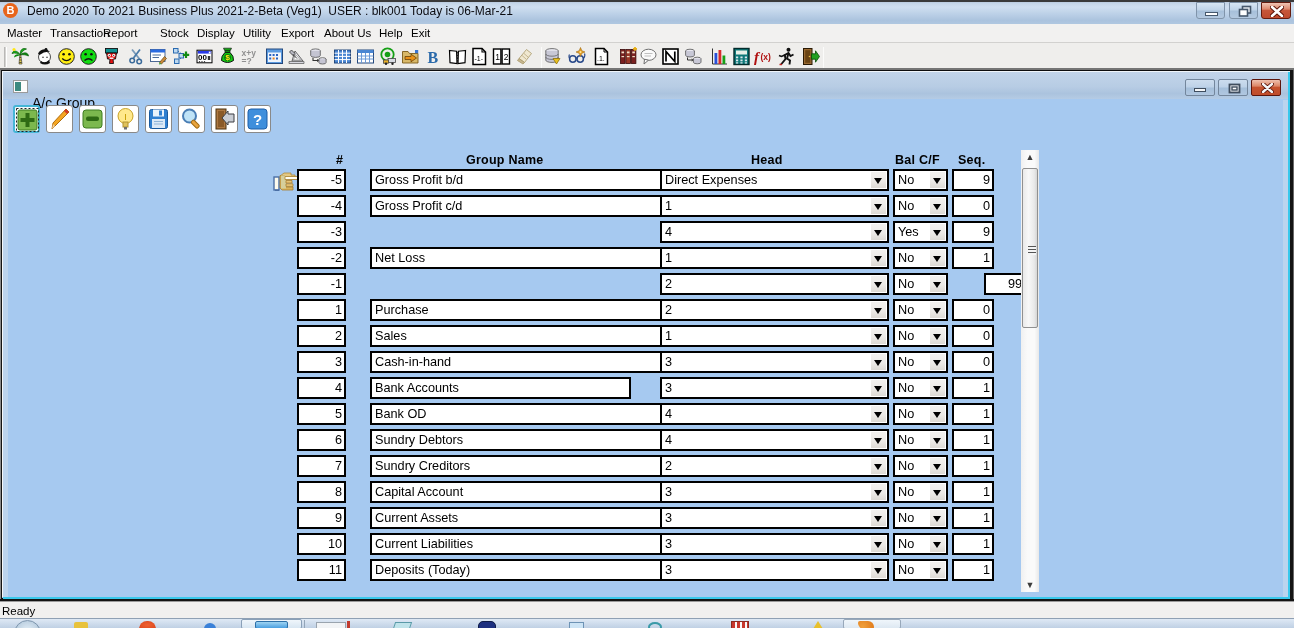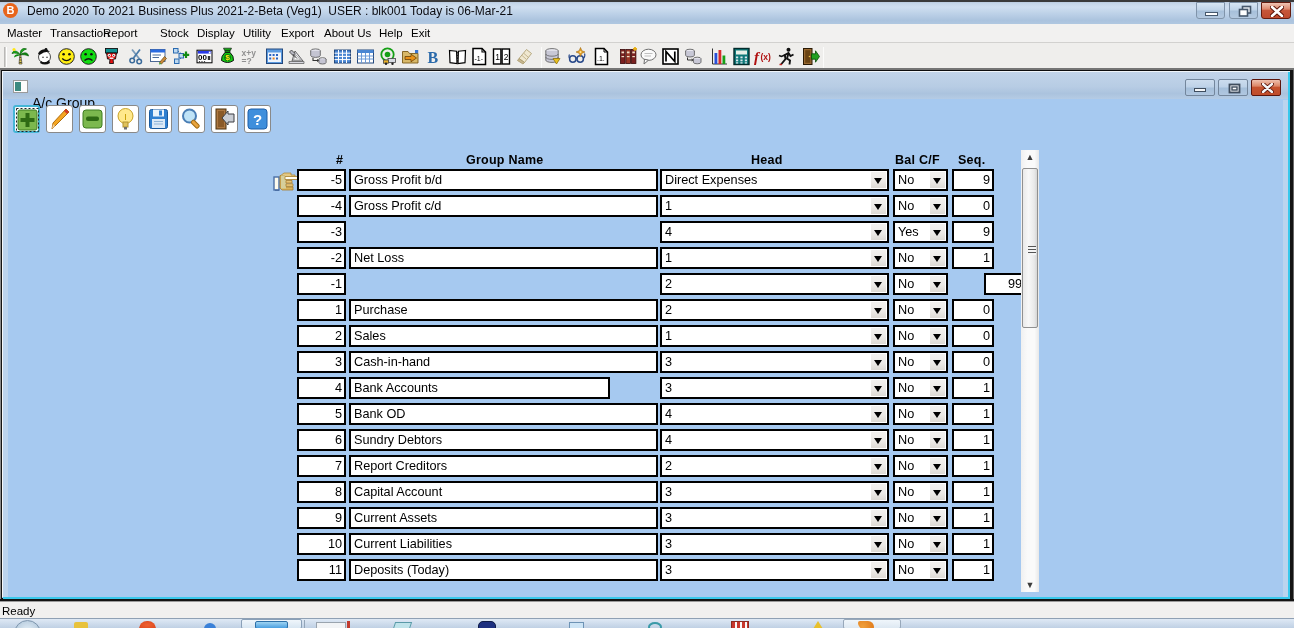--- a/index.html
+++ b/index.html
@@ -62,21 +62,21 @@
 
 .btn { position:absolute; top:34px; width:27px; height:28px; background:#fff;
   border:1px solid #898989; border-radius:3px; }
 #b1 { border:2px solid #45b6d6; background:#f4fbfd; }
 
 
 .hdr { position:absolute; top:82px; font-size:12.5px; letter-spacing:0.25px; font-weight:bold; color:#000; }
 .cell { position:absolute; background:#fff; border:2px solid #000; height:22px;
   font-size:12.7px; color:#000; line-height:18px; white-space:pre; }
 .num { text-align:right; padding-right:2px; }
-.txt { text-align:left; padding-left:3px; }
+.txt { text-align:left; padding-left:3px;margin-left:21px; }
 .combo { position:absolute; background:#fff; border:2px solid #000; height:22px;
   font-size:12.7px; line-height:18px; padding-left:3px; white-space:pre; }
 .db { position:absolute; right:0px; top:0px; width:17px; height:18px;
   background:linear-gradient(#f2f1ef 0%, #eceae7 55%, #dddad5 100%);
   border:1px solid #fff; }
 .db:after { content:""; position:absolute; left:3px; top:6px; width:0; height:0;
   border:4.5px solid transparent; border-top:6px solid #000; }
 
 
 #sbar { left:1019px; top:79px; width:18px; height:442px;
@@ -502,21 +502,21 @@
       <div class="cell txt" style="left:347px;top:332px;width:309px;">Bank OD</div>
       <div class="combo" style="left:658px;top:332px;width:229px;">4<div class="db"></div></div>
       <div class="combo" style="left:891px;top:332px;width:55px;">No<div class="db"></div></div>
       <div class="cell num" style="left:950px;top:332px;width:42px;">1</div>
       <div class="cell num" style="left:295px;top:358px;width:49px;">6</div>
       <div class="cell txt" style="left:347px;top:358px;width:309px;">Sundry Debtors</div>
       <div class="combo" style="left:658px;top:358px;width:229px;">4<div class="db"></div></div>
       <div class="combo" style="left:891px;top:358px;width:55px;">No<div class="db"></div></div>
       <div class="cell num" style="left:950px;top:358px;width:42px;">1</div>
       <div class="cell num" style="left:295px;top:384px;width:49px;">7</div>
-      <div class="cell txt" style="left:347px;top:384px;width:309px;">Report Creditors</div>
+      <div class="cell txt" style="left:347px;top:384px;width:309px;">Sundry Creditors</div>
       <div class="combo" style="left:658px;top:384px;width:229px;">2<div class="db"></div></div>
       <div class="combo" style="left:891px;top:384px;width:55px;">No<div class="db"></div></div>
       <div class="cell num" style="left:950px;top:384px;width:42px;">1</div>
       <div class="cell num" style="left:295px;top:410px;width:49px;">8</div>
       <div class="cell txt" style="left:347px;top:410px;width:309px;">Capital Account</div>
       <div class="combo" style="left:658px;top:410px;width:229px;">3<div class="db"></div></div>
       <div class="combo" style="left:891px;top:410px;width:55px;">No<div class="db"></div></div>
       <div class="cell num" style="left:950px;top:410px;width:42px;">1</div>
       <div class="cell num" style="left:295px;top:436px;width:49px;">9</div>
       <div class="cell txt" style="left:347px;top:436px;width:309px;">Current Assets</div>

